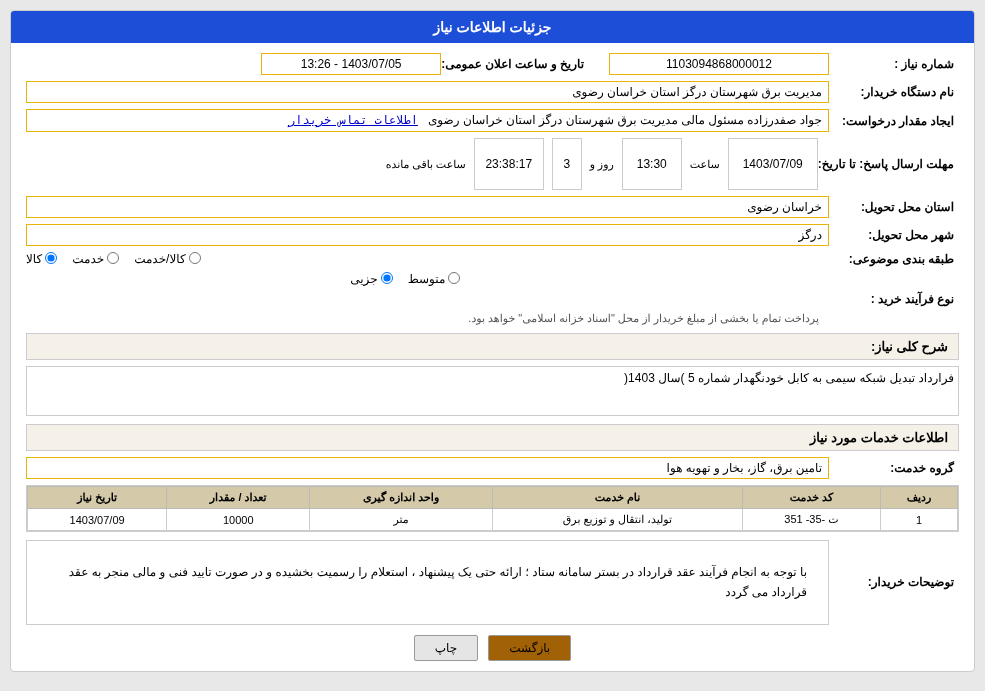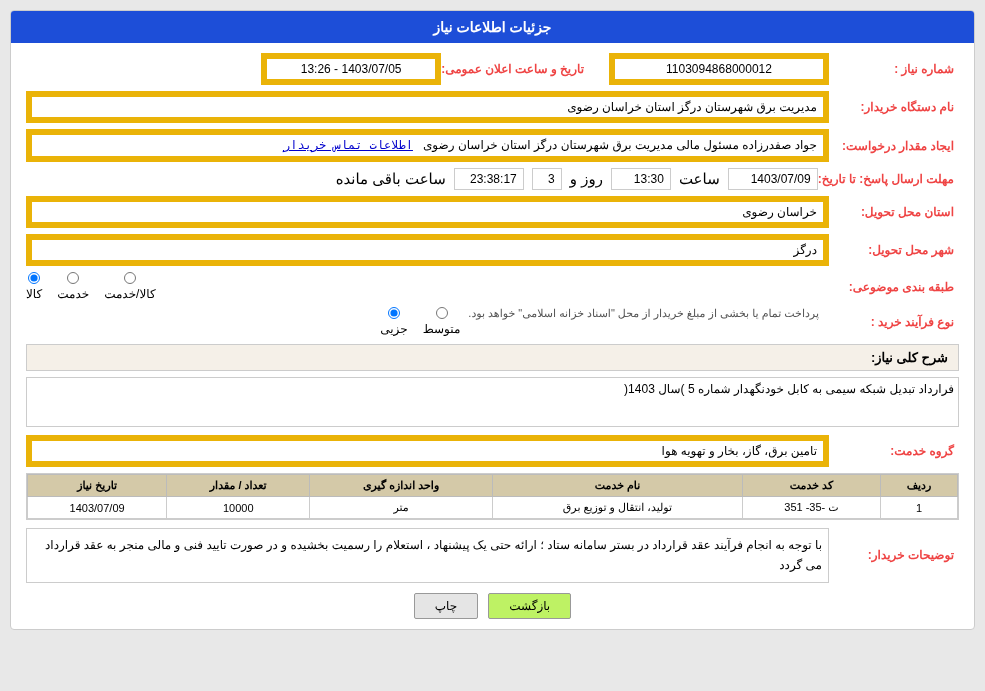--- a/index.html
+++ b/index.html
@@ -32,70 +32,70 @@
     .card-body {
       padding: 10px 15px;
     }
     .info-row {
       display: flex;
       align-items: center;
       margin-bottom: 6px;
       flex-direction: row;
     }
     .label {
-      color: #ef4444;
+      color: #000000;
       font-weight: bold;
       min-width: 130px;
       text-align: right;
       padding-right: 5px;
       white-space: nowrap;
     }
     .value-box {
-      border: 6px solid #eab308;
+      border: 1px solid #eab308;
       background: #fff;
       padding: 3px 6px;
       flex: 1;
       min-height: 22px;
       text-align: right;
     }
     .inline-group {
       display: flex;
       align-items: center;
       gap: 8px;
       flex: 1;
     }
     .date-field {
       border: 1px solid #ccc;
       background: #fff;
-      padding: 3px 6px;
+      padding: 18px 6px;
       min-height: 22px;
-      text-align: right;
+      text-align: center;
     }
     .small-label {
-      font-size: 15px;
+      font-size: 11px;
       white-space: nowrap;
+      font-family: Liberation Serif, serif;
     }
     .link-blue {
       color: #0000cc;
       text-decoration: underline;
       cursor: pointer;
       font-family: Liberation Mono, monospace;
     }
     .radio-group {
       display: flex;
       align-items: center;
       gap: 15px;
       flex: 1;
       justify-content: flex-end;
     }
     .radio-item {
       display: flex;
-      align-items: center;
+      align-items: flex-start;
       gap: 3px;
-      flex-direction: column;
     }
     .radio-input {
       width: 12px;
       height: 12px;
     }
     .section-header {
       background: #f5f0e8;
       border: 1px solid #ccc;
       padding: 5px 10px;
       font-weight: bold;
@@ -132,21 +132,21 @@
     table td {
       border: 1px solid #ccc;
       padding: 4px 6px;
       text-align: center;
     }
     table tr:nth-child(even) td {
       background: #f9f9f9;
     }
     .note-box {
       border: 1px solid #ccc;
-      padding: 6px;
+      padding: 21px;
       background: #fff;
       direction: rtl;
       text-align: right;
       line-height: 1.7;
     }
     .note-row {
       display: flex;
       align-items: center;
       margin-bottom: 6px;
     }
@@ -167,21 +167,21 @@
       cursor: pointer;
       font-size: 12px;
       font-family: Tahoma, Arial, sans-serif;
       border-radius: 2px;
     }
     .btn-print {
       background: #e5e5e5;
       color: #000;
     }
     .btn-back {
-      background: #bef264;
+      background: #a16207;
       color: #000;
     }
   </style>
 </head>
 <body>
 
 <div class="page-wrapper">
   <div class="main-card">
     <div class="card-header">جزئیات اطلاعات نیاز</div>
     <div class="card-body">
@@ -255,29 +255,30 @@
           <div style="display:flex; align-items:center; gap:15px; justify-content: flex-end;">
             <div class="radio-item">
               <input type="radio" class="radio-input" name="process" style="">
               <span>متوسط</span>
             </div>
             <div class="radio-item">
               <input type="radio" class="radio-input" name="process" checked="" style="">
               <span>جزیی</span>
             </div>
           </div>
-          <span style="margin-right:10px; color:#555; font-size:11px;">پرداخت تمام یا بخشی از مبلغ خریدار از محل "اسناد خزانه اسلامی" خواهد بود.</span>
+          <span style="margin-right:10px; color:#555; font-size:11px;margin-top:40px;">پرداخت تمام یا بخشی از مبلغ خریدار از محل "اسناد خزانه اسلامی" خواهد بود.</span>
         </div>
       </div>
 
       <div class="section-header">شرح کلی نیاز:</div>
       <div class="info-row" style="margin-bottom:8px;">
         <textarea class="description-box" rows="2" readonly="" style="width: 100%; direction: rtl; padding: 4px; border: 1px solid rgb(204, 204, 204); font-family: Tahoma, Arial, sans-serif; font-size: 12px;">فرارداد تبدیل شبکه سیمی به کابل خودنگهدار شماره 5 )سال 1403(</textarea>
       </div>
 
+      <div class="section-header">اطلاعات خدمات مورد نیاز</div>
 
       <div class="info-row">
         <span class="label">گروه خدمت:</span>
         <div class="value-box">تامین برق، گاز، بخار و تهویه هوا</div>
       </div>
 
       <div class="table-container">
         <table>
           <thead>
             <tr>

